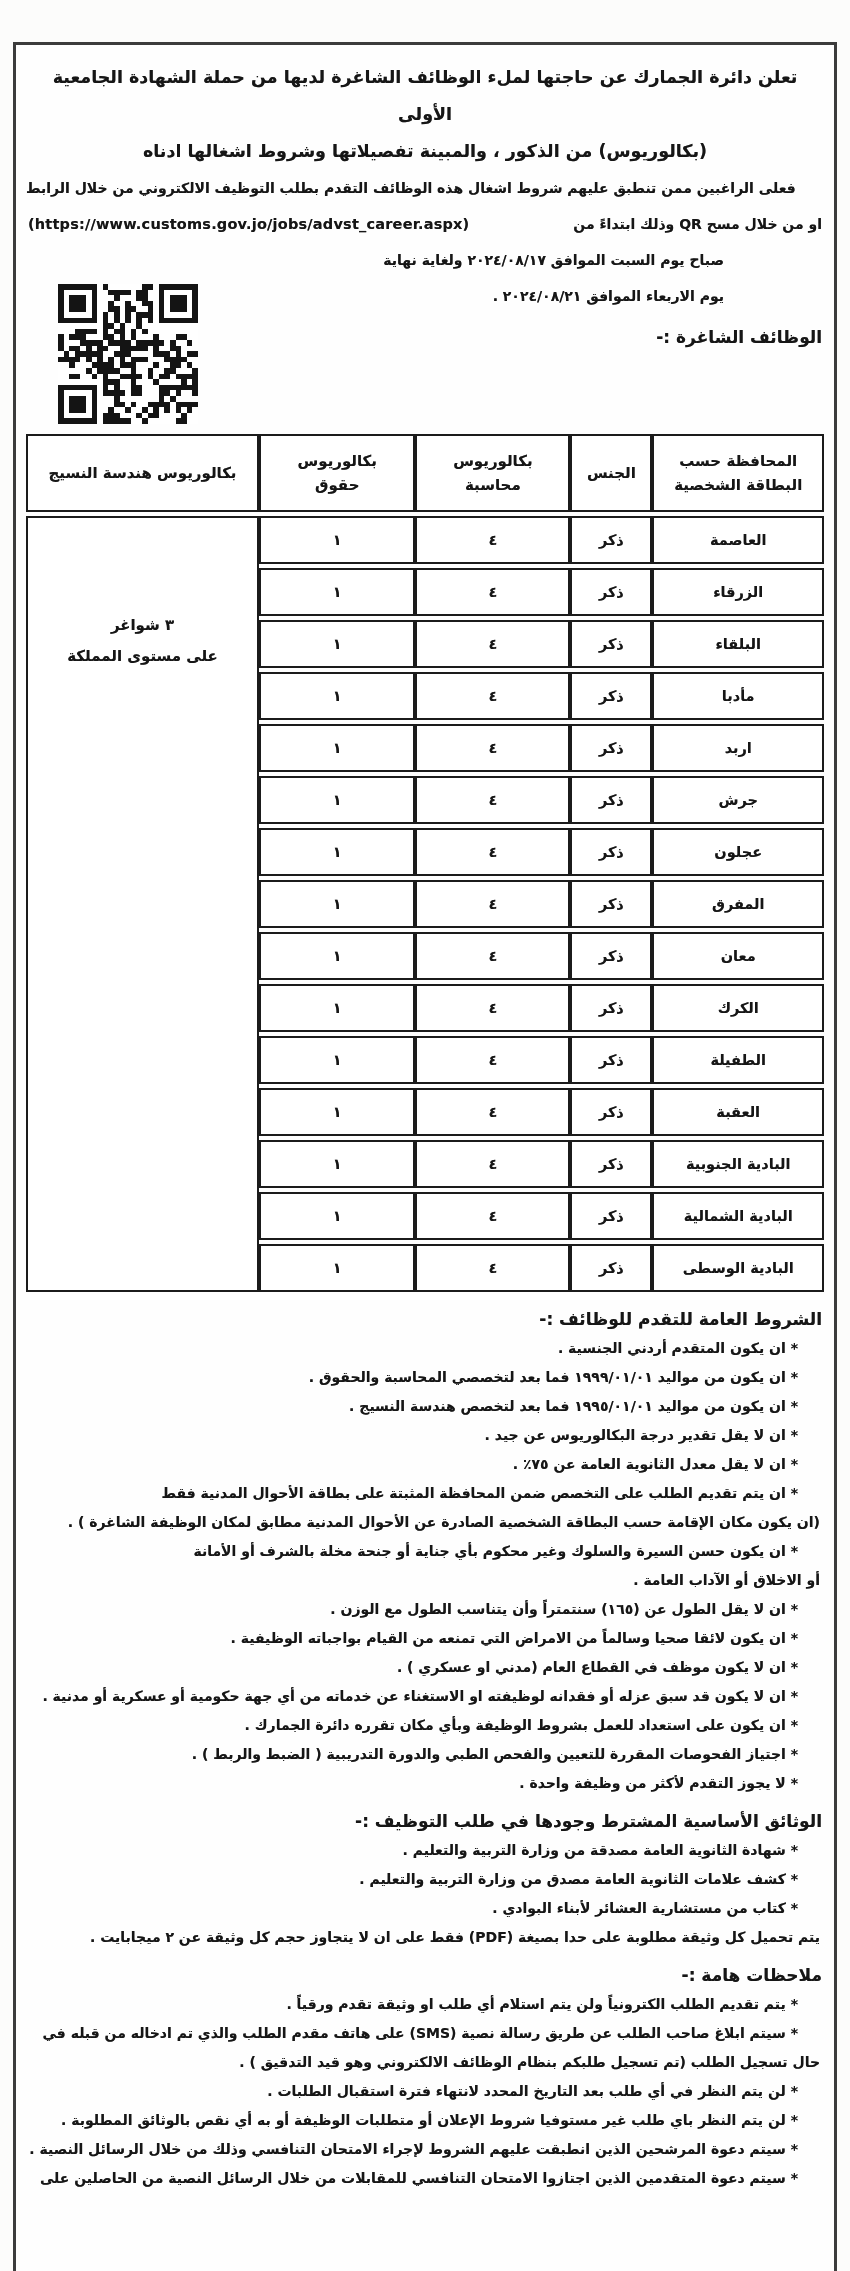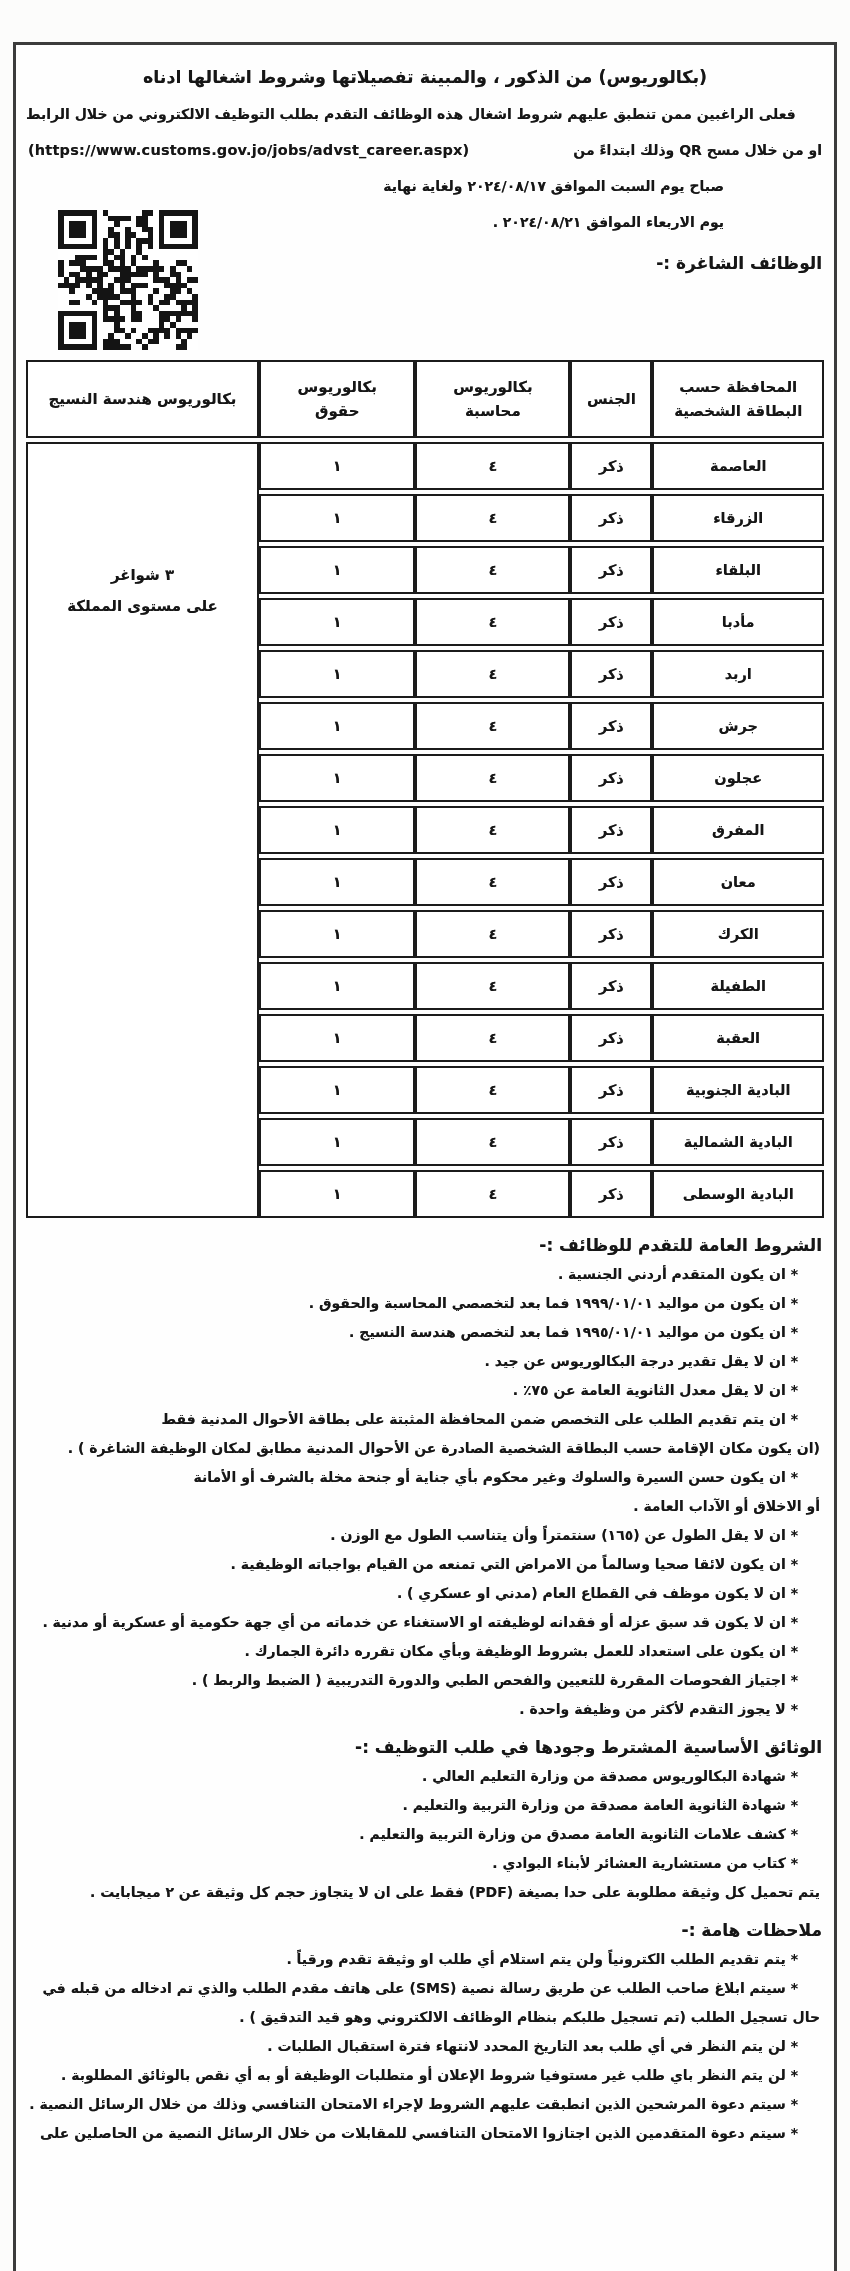--- a/index.html
+++ b/index.html
@@ -28,34 +28,35 @@
   .vacancies-heading{margin-top:auto;text-align:right;font-size:17px;padding-right:2px;}
   .qr-wrap{width:150px;margin-left:22px;margin-top:42px;}
   .qr-wrap svg{display:block;background:#fff;}
   table{
     width:100%;border-collapse:separate;border-spacing:0 4px;
     margin-top:10px;table-layout:fixed;
   }
   th,td{border:2px solid #1b1b1b;text-align:center;vertical-align:middle;background:#fff;}
   th{height:72px;font-size:15px;white-space:pre-line;line-height:24px;font-weight:700;}
   td{height:42px;font-size:14.5px;font-weight:700;}
-  td.merged{vertical-align:top;padding-top:116px;white-space:pre-line;line-height:31px;font-size:15px;}
+  td.merged{vertical-align:top;padding-top:92px;white-space:pre-line;line-height:31px;font-size:15px;}
   .sec-heading{font-size:17px;line-height:30px;margin-top:8px;text-align:right;padding-right:2px;}
   .list{font-size:14px;}
   .li{line-height:29px;text-align:right;}
   .li.bullet{padding-right:26px;}
   .li.plain{padding-right:4px;}
 </style>
 </head>
 <body>
 
 <div class="doc">
 
 
   <div class="subtitle">
+    <div>تعلن دائرة الجمارك عن حاجتها لملء الوظائف الشاغرة لديها من حملة الشهادة الجامعية الأولى</div>
     <div>(بكالوريوس) من الذكور ، والمبينة تفصيلاتها وشروط اشغالها ادناه</div>
   </div>
 
   <div class="intro">
     <div class="intro-line1">فعلى الراغبين ممن تنطبق عليهم شروط اشغال هذه الوظائف التقدم بطلب التوظيف الالكتروني من خلال الرابط</div>
     <div class="intro-line2">
       <span>او من خلال مسح QR وذلك ابتداءً من</span>
       <span class="url">(https://www.customs.gov.jo/jobs/advst_career.aspx)</span>
     </div>
   </div>
@@ -519,21 +520,20 @@
       <div class="li bullet">* ان يكون لائقا صحيا وسالماً من الامراض التي تمنعه من القيام بواجباته الوظيفية .</div>
       <div class="li bullet">* ان لا يكون موظف في القطاع العام (مدني او عسكري ) .</div>
       <div class="li bullet">* ان لا يكون قد سبق عزله أو فقدانه لوظيفته او الاستغناء عن خدماته من أي جهة حكومية أو عسكرية أو مدنية .</div>
       <div class="li bullet">* ان يكون على استعداد للعمل بشروط الوظيفة وبأي مكان تقرره دائرة الجمارك .</div>
       <div class="li bullet">* اجتياز الفحوصات المقررة للتعيين والفحص الطبي والدورة التدريبية ( الضبط والربط ) .</div>
       <div class="li bullet">* لا يجوز التقدم لأكثر من وظيفة واحدة .</div>
     </div>
 
   <div class="sec-heading">الوثائق الأساسية المشترط وجودها في طلب التوظيف :-</div>
   <div class="list">
-      <div class="li bullet">* شهادة البكالوريوس مصدقة من وزارة التعليم العالي .</div>
       <div class="li bullet">* شهادة الثانوية العامة مصدقة من وزارة التربية والتعليم .</div>
       <div class="li bullet">* كشف علامات الثانوية العامة مصدق من وزارة التربية والتعليم .</div>
       <div class="li bullet">* كتاب من مستشارية العشائر لأبناء البوادي .</div>
       <div class="li plain">يتم تحميل كل وثيقة مطلوبة على حدا بصيغة (PDF) فقط على ان لا يتجاوز حجم كل وثيقة عن ٢ ميجابايت .</div>
     </div>
 
   <div class="sec-heading">ملاحظات هامة :-</div>
   <div class="list">
       <div class="li bullet">* يتم تقديم الطلب الكترونياً ولن يتم استلام أي طلب او وثيقة تقدم ورقياً .</div>
       <div class="li bullet">* سيتم ابلاغ صاحب الطلب عن طريق رسالة نصية (SMS) على هاتف مقدم الطلب والذي تم ادخاله من قبله في</div>

